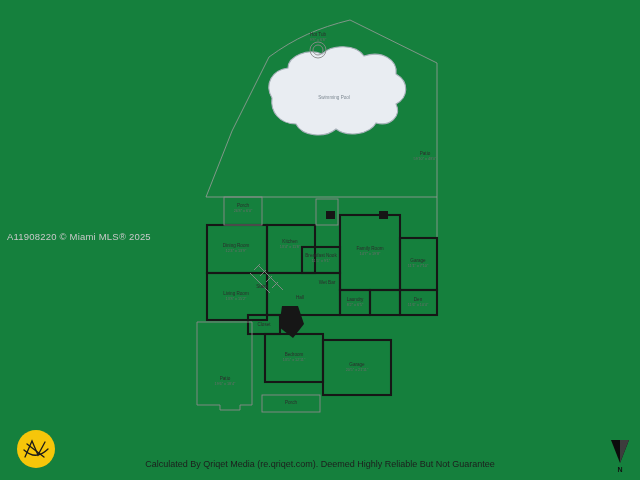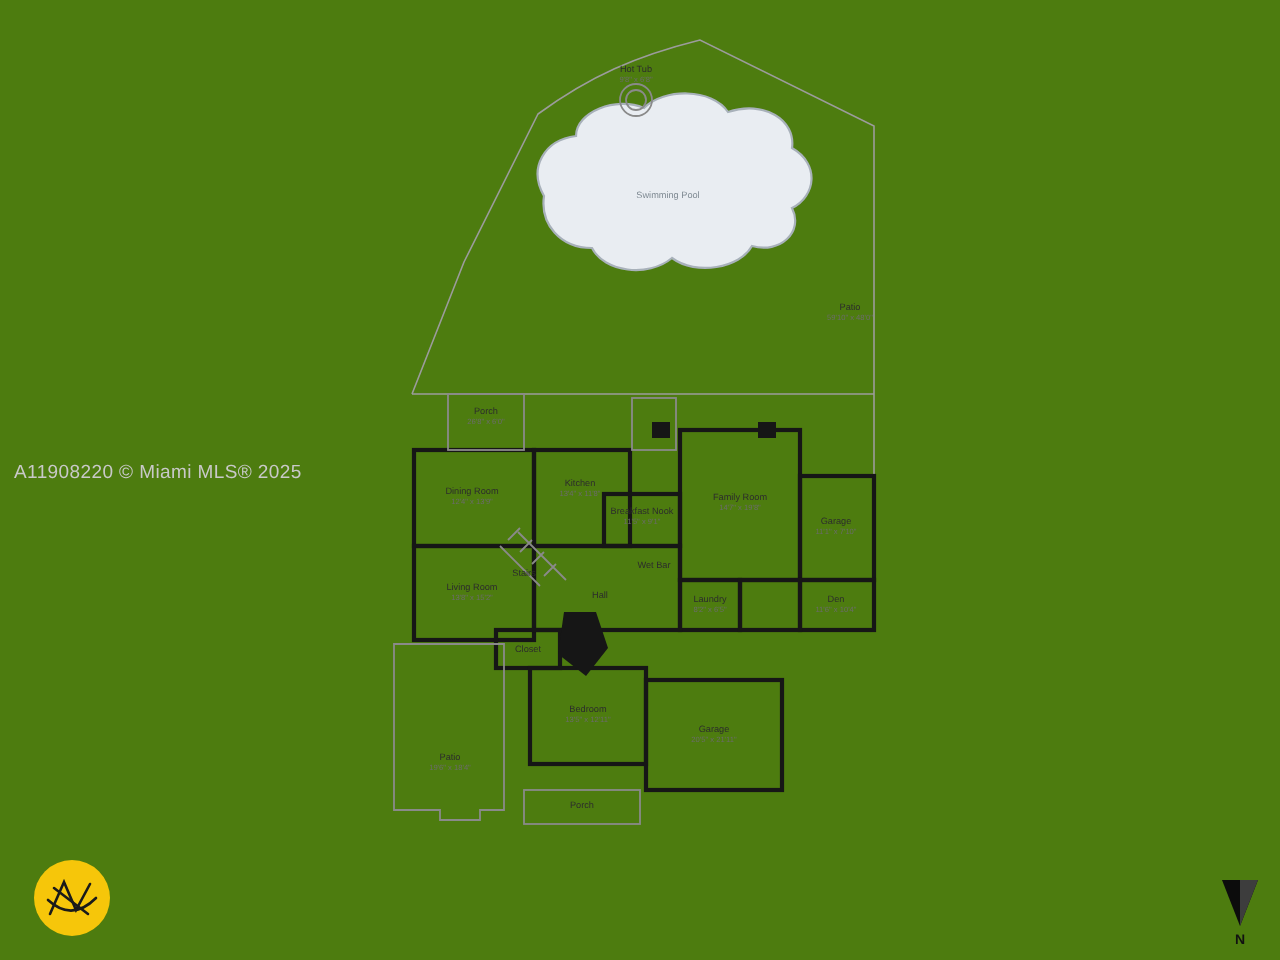--- a/index.html
+++ b/index.html
@@ -1,16 +1,16 @@
 <!DOCTYPE html>
 <html><head>
 <meta charset="utf-8">
 <style>
   html,body{margin:0;padding:0;background:#ffffff;}
-  .canvas{position:relative;width:640px;height:480px;background:#4d7c0f;overflow:hidden;
+  .canvas{position:relative;width:640px;height:480px;background:#15803d;overflow:hidden;
           font-family:"Liberation Sans",sans-serif;}
   svg{position:absolute;left:0;top:0;}
   svg text{font-family:"Liberation Sans",sans-serif;}
   .wall{fill:none;stroke:#161616;stroke-width:2.1;}
   .thin{fill:none;stroke:#8a8a8a;stroke-width:0.9;}
   .lot{fill:none;stroke:#9c9c9c;stroke-width:0.8;}
   .solid{fill:#161616;stroke:none;}
   .rn{font-size:4.6px;fill:#2c2c2c;text-anchor:middle;}
   .rd{font-size:3.8px;fill:#6b6b6b;text-anchor:middle;}
   .pl{font-size:4.6px;fill:#7e8992;text-anchor:middle;}
@@ -134,13 +134,14 @@
 
     <g>
       <polygon points="611,440 629,440 620,463" fill="#0c0c0c"></polygon>
       <polygon points="620,440 629,440 620,463" fill="#3d3d3d"></polygon>
       <text class="compass-n" x="620" y="472">N</text>
     </g>
   </svg>
 
   <div class="watermark">A11908220 © Miami MLS® 2025</div>
 
+  <div class="footer">Calculated By Qriqet Media (re.qriqet.com). Deemed Highly Reliable But Not Guarantee</div>
 </div>
 
 </body></html>

